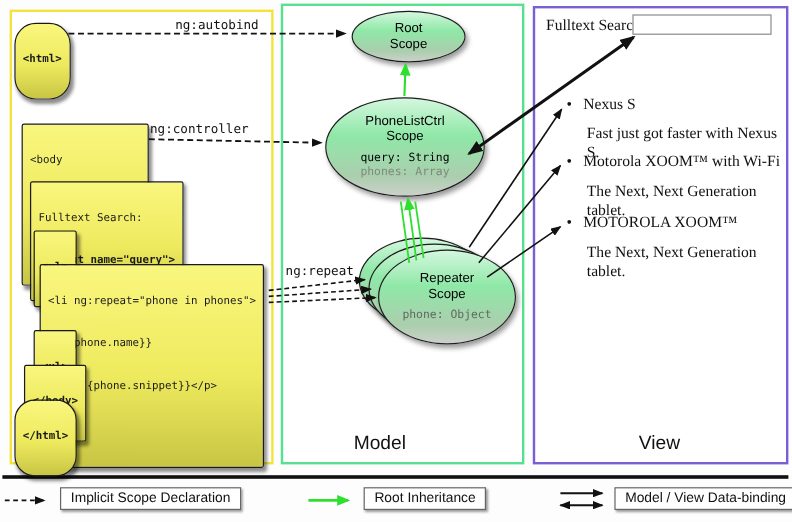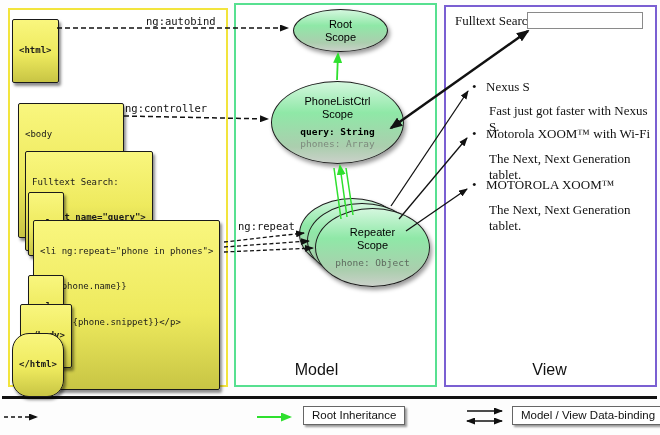--- a/index.html
+++ b/index.html
@@ -25,21 +25,21 @@
   .ng-label{position:absolute;font-family:"DejaVu Sans Mono",monospace;font-size:10.5px;
     font-weight:normal;color:#111;z-index:2;}
 
   .scope{position:absolute;border-radius:50%;border:1.6px solid #1c1c1c;
     background:linear-gradient(180deg,#d4f7de 0%,#8fe8a7 38%,#abceae 80%,#cbd1ca 100%);
     box-shadow:2px 3px 4px rgba(0,0,0,.4);
     display:flex;flex-direction:column;align-items:center;justify-content:center;
     text-align:center;z-index:3;}
   .scope .s-title{font-size:11px;line-height:1.15;color:#000;}
   .scope .s-prop{font-family:"DejaVu Sans Mono",monospace;font-size:9.5px;line-height:1.25;}
-  .s-prop.bold{font-weight:bold;color:#000;text-align:center;}
+  .s-prop.bold{font-weight:normal;color:#000;text-align:center;}
   .s-prop.gray{color:#7d8a7d;}
   #root-scope{left:293px;top:9px;width:93px;height:41px;}
   #phonelist-scope{left:271px;top:81px;width:131px;height:81px;}
   #repeater-back{left:299px;top:198px;width:104px;height:70px;}
   #repeater-mid{left:307px;top:203px;width:108px;height:73px;}
   #repeater-front{left:315px;top:208px;width:113px;height:77px;}
 
   .serif{font-family:"Liberation Serif",serif;font-size:13px;color:#111;}
   #search-row-label{position:absolute;left:455px;top:13px;z-index:2;}
   #search-input{position:absolute;left:527px;top:12px;width:110px;height:15px;
@@ -61,21 +61,21 @@
 </style>
 </head>
 <body>
 
 <div id="stage">
 
   <div class="col-box" id="template-box"></div>
   <div class="col-box" id="model-box"></div>
   <div class="col-box" id="view-box"></div>
 
-  <div class="code-box bold" style="left:12px;top:19px;">
+  <div class="code-box bold" style="left:12px;top:19px;border-radius:18px;">
     <div class="code-line">&lt;html&gt;</div>
   </div>
   <div class="code-box" style="left:18px;top:103px;">
     <div class="code-line">&lt;body</div>
     <div class="code-line"> ng:controller=</div>
     <div class="code-line"> "PhoneListCtrl"&gt;</div>
   </div>
   <div class="code-box" style="left:25px;top:151px;">
     <div class="code-line">Fulltext Search:</div>
     <div class="code-line bold"> &lt;input name="query"&gt;</div>
@@ -137,20 +137,21 @@
   <div class="serif v-title" style="top:177px;">
     <span class="dot">•</span><span>MOTOROLA XOOM™</span>
   </div>
   <div class="serif v-desc" style="top:202px;">The Next, Next Generation tablet.</div>
 
   <div class="col-label" id="template-label">Template</div>
   <div class="col-label" id="model-label">Model</div>
   <div class="col-label" id="view-label">View</div>
 
   <div id="separator"></div>
+  <div class="legend-box" id="legend-box-1">Implicit Scope Declaration</div>
   <div class="legend-box" id="legend-box-2">Root Inheritance</div>
   <div class="legend-box" id="legend-box-3">Model / View Data-binding</div>
 
   <svg id="arrow-layer" viewBox="0 0 660 435" xmlns="http://www.w3.org/2000/svg">
     <defs>
       <marker id="ab" markerUnits="userSpaceOnUse" markerWidth="9" markerHeight="7" refX="8" refY="3.5" orient="auto-start-reverse">
         <path d="M0,0 L9,3.5 L0,7 z" fill="#111"></path>
       </marker>
       <marker id="abL" markerUnits="userSpaceOnUse" markerWidth="13" markerHeight="10" refX="11" refY="5" orient="auto-start-reverse">
         <path d="M0,0 L13,5 L0,10 z" fill="#111"></path>

